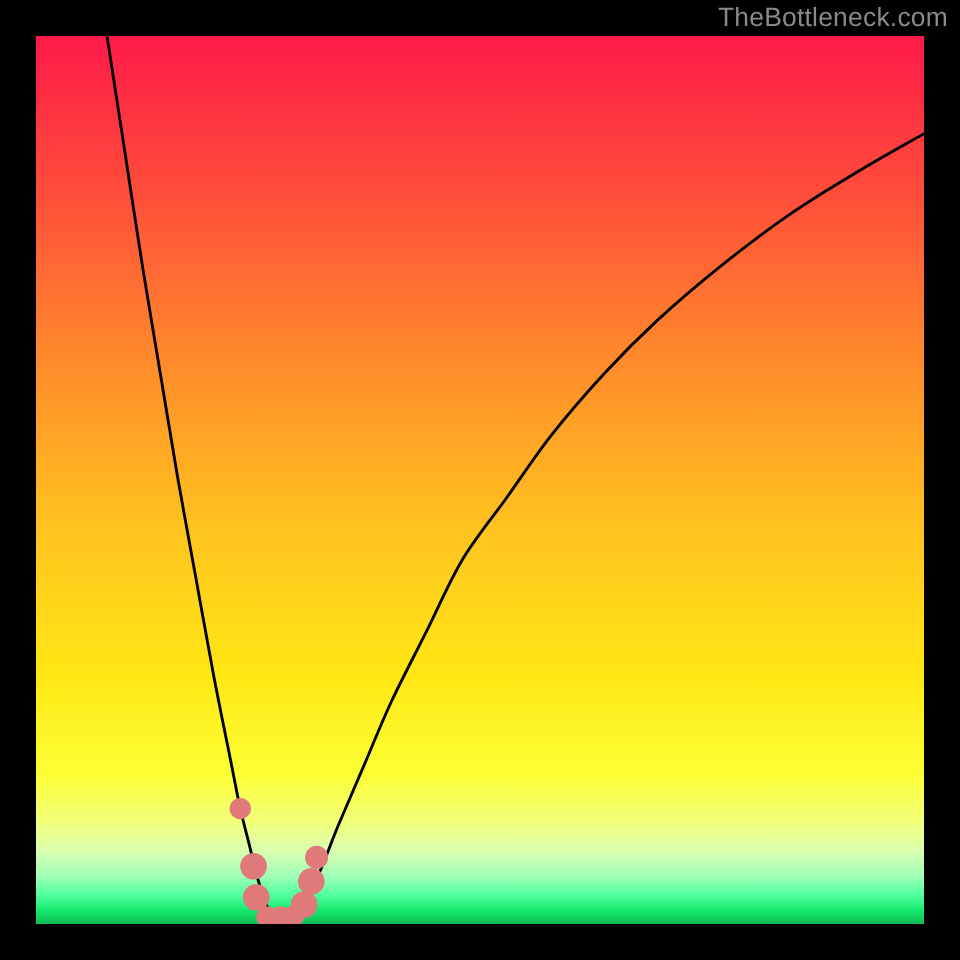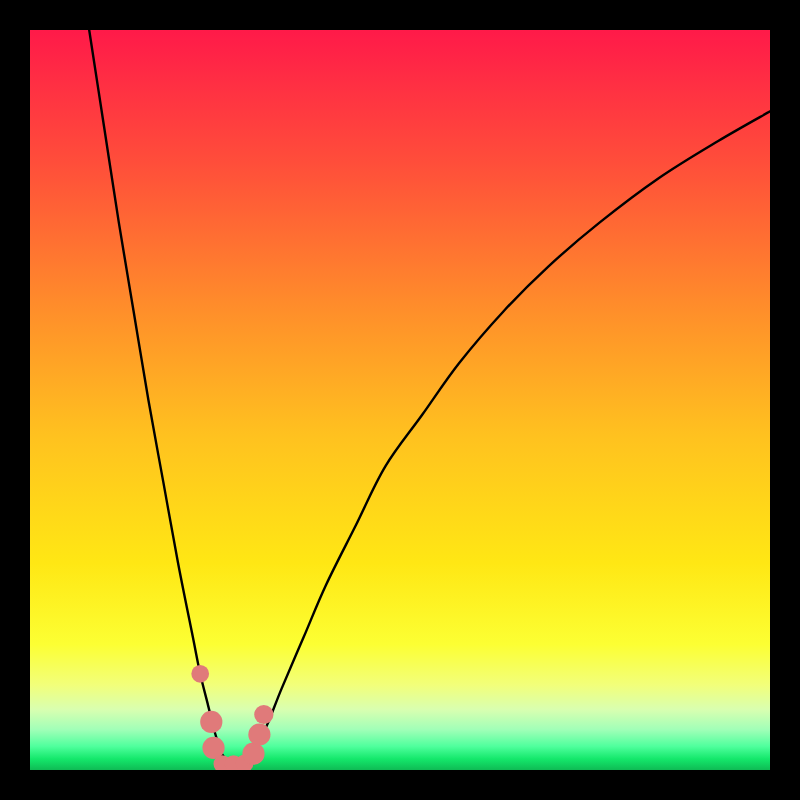--- a/index.html
+++ b/index.html
@@ -85,13 +85,14 @@
           <circle cx="183.52" cy="717.80" r="11.10" fill="#e07a7a"></circle>
           <circle cx="192.40" cy="734.08" r="8.88" fill="#e07a7a"></circle>
           <circle cx="203.50" cy="734.08" r="8.88" fill="#e07a7a"></circle>
           <circle cx="214.60" cy="733.34" r="8.88" fill="#e07a7a"></circle>
           <circle cx="223.48" cy="723.72" r="11.10" fill="#e07a7a"></circle>
           <circle cx="229.40" cy="704.48" r="11.10" fill="#e07a7a"></circle>
           <circle cx="233.84" cy="684.50" r="9.62" fill="#e07a7a"></circle>
         </g>
     </svg>
   </div>
+  <div class="watermark">TheBottleneck.com</div>
 </div>
 
 </body></html>

